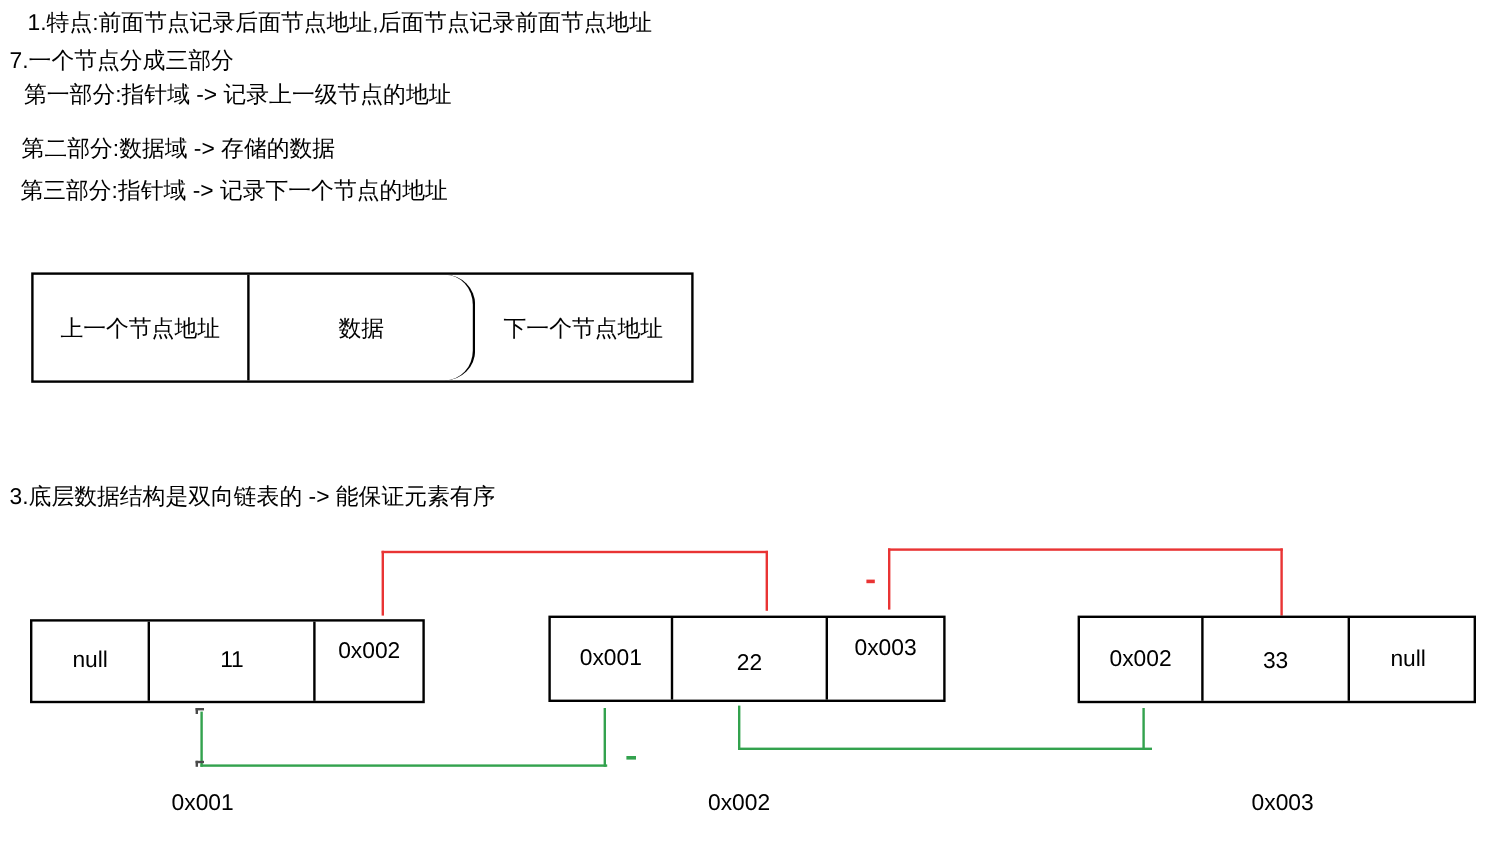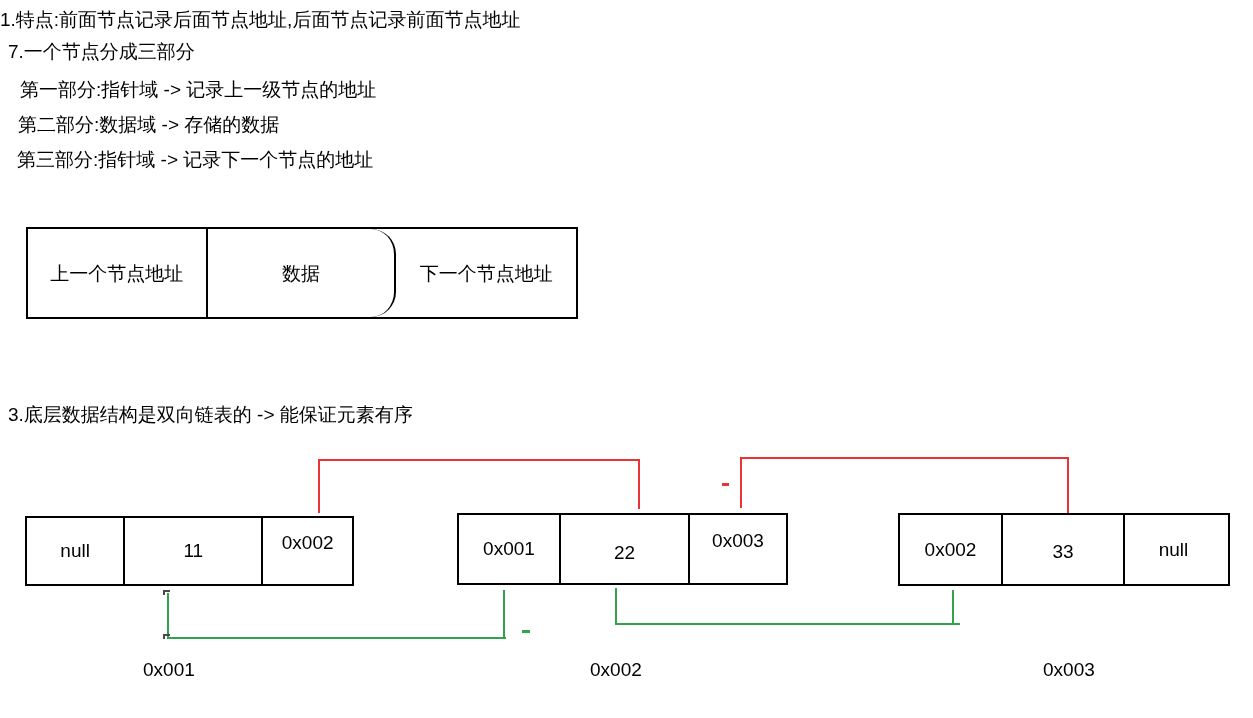--- a/index.html
+++ b/index.html
@@ -80,23 +80,23 @@
     font-size:19px;
     white-space:nowrap;
     color:var(--ink);
   }
 </style>
 </head>
 <body>
 
 <div id="canvas">
 
-  <div class="note" style="left:0;top:9px">1.特点:前面节点记录后面节点地址,后面节点记录前面节点地址</div>
+  <div class="note" style="left:23px;top:9px">1.特点:前面节点记录后面节点地址,后面节点记录前面节点地址</div>
   <div class="note" style="left:8px;top:41px">7.一个节点分成三部分</div>
-  <div class="note" style="left:20px;top:79px">第一部分:指针域 -&gt; 记录上一级节点的地址</div>
+  <div class="note" style="left:20px;top:69px">第一部分:指针域 -&gt; 记录上一级节点的地址</div>
   <div class="note" style="left:18px;top:114px">第二部分:数据域 -&gt; 存储的数据</div>
   <div class="note" style="left:17px;top:149px">第三部分:指针域 -&gt; 记录下一个节点的地址</div>
   <div class="note" style="left:8px;top:404px">3.底层数据结构是双向链表的 -&gt; 能保证元素有序</div>
 
   <div class="struct-table">
     <div class="struct-cell c1">上一个节点地址</div>
     <div class="struct-cell c2">数据</div>
     <div class="struct-cell c3">下一个节点地址</div>
   </div>
 

